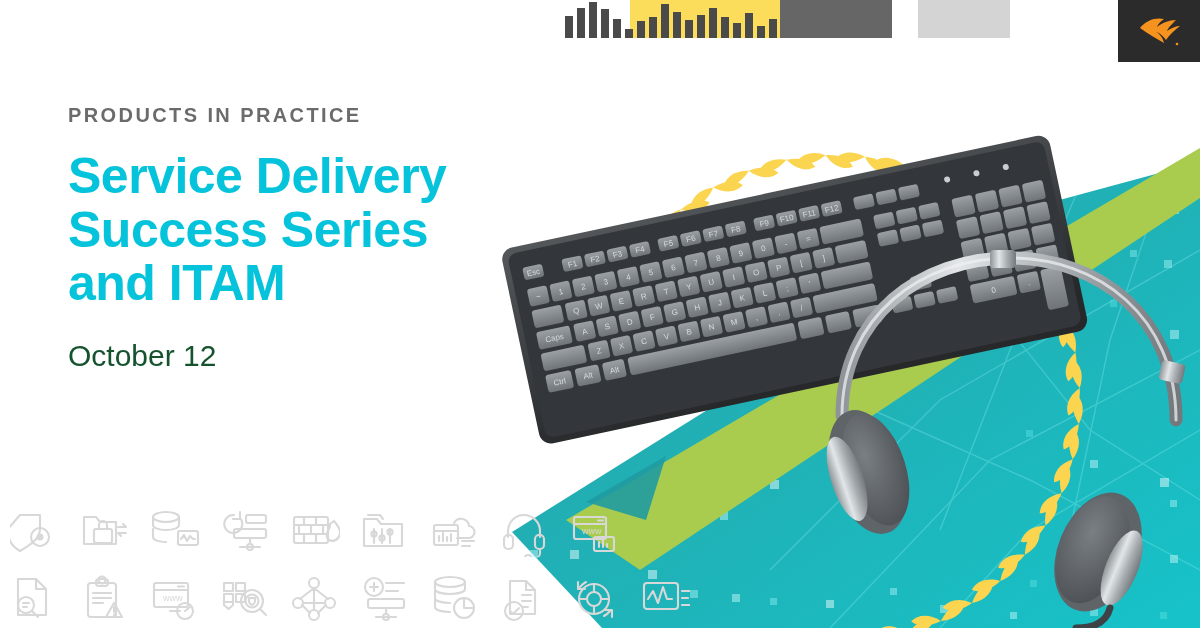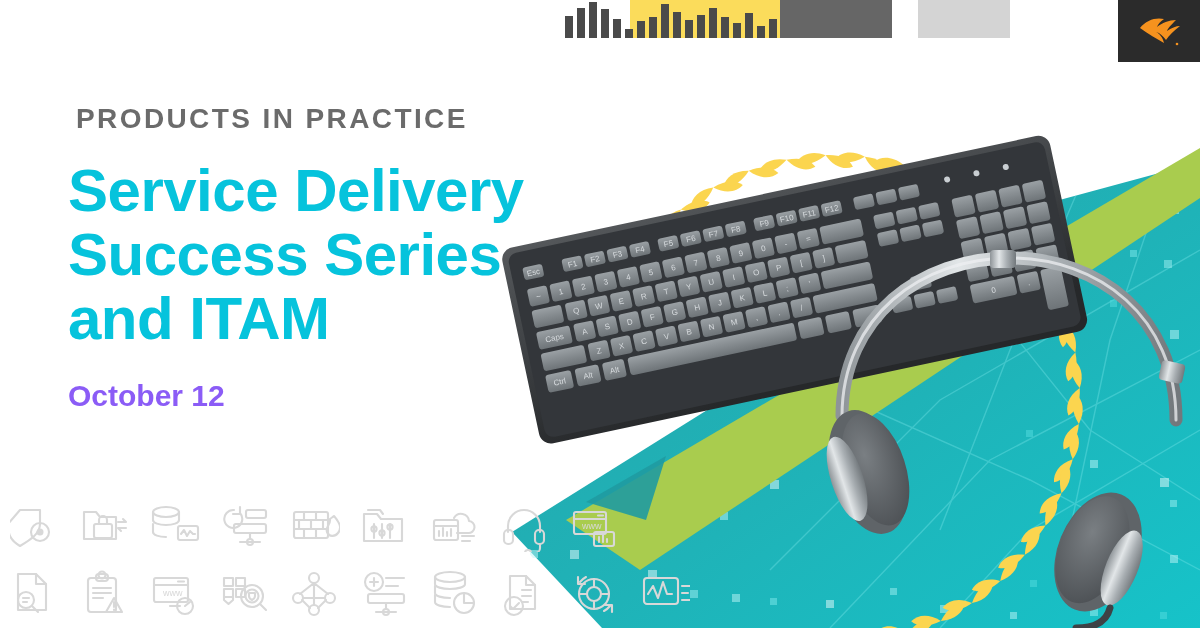--- a/index.html
+++ b/index.html
@@ -17,38 +17,38 @@
   .blk-dark{position:absolute;left:780px;top:0;width:112px;height:38px;background:#666666;}
   .blk-light{position:absolute;left:918px;top:0;width:92px;height:38px;background:#D4D4D4;}
 
   
   .logo-box{position:absolute;right:0;top:0;width:82px;height:62px;background:#2B2B2B;
             display:flex;align-items:center;justify-content:center;}
   .logo-box svg{display:block;}
 
   
   .textblock{position:absolute;left:68px;top:104px;width:500px;}
-  .eyebrow{font-size:28px;font-weight:bold;letter-spacing:2.4px;color:#6B6B6B;
-           line-height:1.1;margin:0 0 24px 8px;}
-  .headline{font-size:60px;font-weight:bold;color:#06C3DC;line-height:1.07;margin:0;
+  .eyebrow{font-size:20px;font-weight:bold;letter-spacing:2.4px;color:#6B6B6B;
+           line-height:1.1;margin:0 0 24px 0;}
+  .headline{font-size:50px;font-weight:bold;color:#06C3DC;line-height:1.07;margin:0;
             letter-spacing:-0.5px;}
   .headline .ln{display:block;}
-  .meta{margin-top:26px;color:#8b5cf6;font-size:30px;line-height:1.27;font-weight:bold;}
+  .meta{margin-top:26px;color:#14532d;font-size:30px;line-height:1.27;font-weight:normal;}
   .meta .ln{display:block;white-space:pre;}
 
   
   .art{position:absolute;left:470px;top:100px;width:730px;height:528px;overflow:hidden;}
   .art svg{position:absolute;left:0;top:0;}
 
   
   .iconband{position:absolute;left:0;bottom:0;width:1200px;height:132px;}
   .iconrow{position:absolute;left:0;display:flex;gap:0;}
   .iconrow.r1{top:6px;}
   .iconrow.r2{top:72px;}
-  .icon{width:70px;height:60px;display:flex;justify-content:center;}
+  .icon{width:70px;height:60px;display:flex;align-items:center;justify-content:center;}
   .icon svg{stroke:#D8D8D8;fill:none;stroke-width:2.1;stroke-linecap:round;stroke-linejoin:round;}
   .icon svg .fl{fill:#D8D8D8;stroke:none;}
   .icon-txt{font-size:9px;fill:#D8D8D8;stroke:none;font-family:"Liberation Sans",sans-serif;}
 </style>
 </head>
 <body>
 
 <div class="canvas">
 
   <div class="topstrip">

